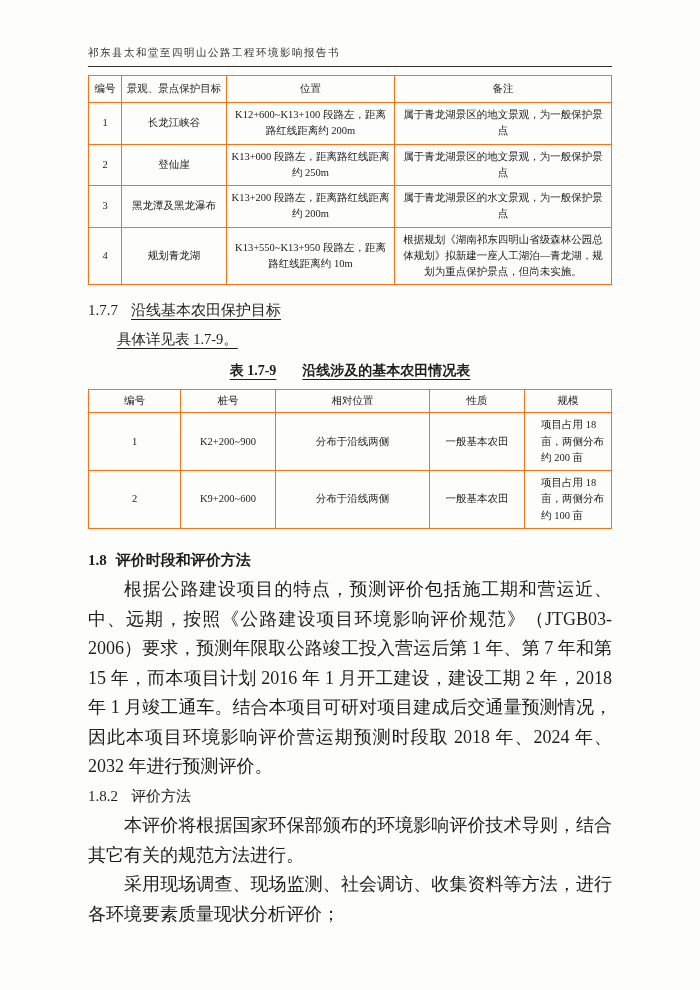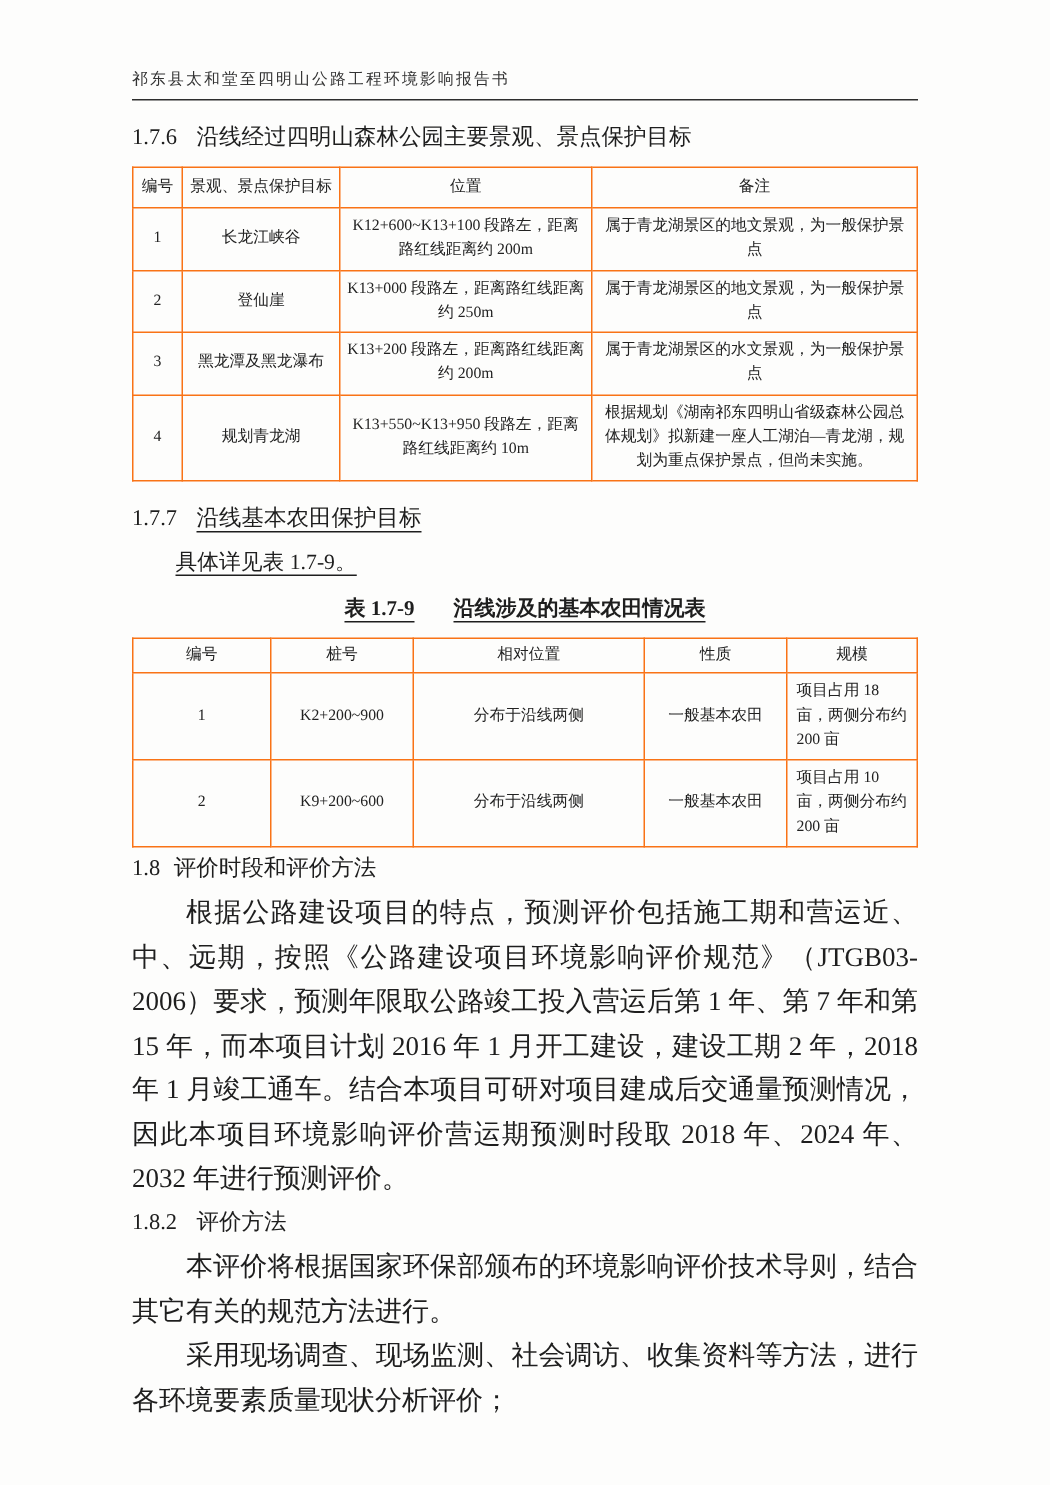--- a/index.html
+++ b/index.html
@@ -43,42 +43,39 @@
     text-align: center;
     vertical-align: middle;
     padding: 4px 4px;
     font-weight: normal;
     color: #222;
   }
   .t1 th { height: 27px; padding: 2px 4px; }
   .t1 td { height: 28px; }
   .t2 th { height: 23px; padding: 2px 4px; }
   .t2 td { height: 31px; }
-  .cell-left { text-align: left; padding-left: 6px; }
+  .cell-left { text-align: left; padding-left: 16px; }
 
-  .h-main { font-size: 15px; font-weight: normal; line-height: 29.5px; }
+  .h-main { font-size: 15px; font-weight: bold; line-height: 29.5px; margin-top: 17px; }
   .h-main .num { margin-right: 9px; }
   .h-sub2 { font-size: 15px; line-height: 29.5px; }
   .h-sub2 .num { margin-right: 13px; }
   .para { font-size: 18px; line-height: 29.5px; text-indent: 2em; margin: 0; text-align: justify; }
 
   .u { text-decoration: underline; text-underline-offset: 4px; text-decoration-thickness: 1px; }
 </style>
 </head>
 <body>
 
 <div class="content">
 
   <div class="running-header">
     <span>祁东县太和堂至四明山公路工程环境影响报告书</span>
   </div>
 
-  <div class="h-sub">
-    <span class="num">1.7.6</span><span>沿线经过四明山森林公园主要景观、景点保护目标</span>
-  </div>
 
 
 
   <table class="t1">
     <colgroup>
         <col style="width:33px">
         <col style="width:105px">
         <col style="width:168px">
         <col>
       </colgroup>
@@ -151,21 +148,21 @@
         <td>K2+200~900</td>
         <td>分布于沿线两侧</td>
         <td>一般基本农田</td>
         <td class="cell-left">项目占用 18 亩，两侧分布约 200 亩</td>
       </tr>
       <tr>
         <td>2</td>
         <td>K9+200~600</td>
         <td>分布于沿线两侧</td>
         <td>一般基本农田</td>
-        <td class="cell-left">项目占用 10 亩，两侧分布约 200 亩</td>
+        <td class="cell-left">项目占用 18 亩，两侧分布约 100 亩</td>
       </tr>
     </tbody>
   </table>
 
   <div class="h-main">
     <span class="num">1.8</span><span>评价时段和评价方法</span>
   </div>
 
 
   <p class="para">根据公路建设项目的特点，预测评价包括施工期和营运近、中、远期，按照《公路建设项目环境影响评价规范》（JTGB03-2006）要求，预测年限取公路竣工投入营运后第 1 年、第 7 年和第 15 年，而本项目计划 2016 年 1 月开工建设，建设工期 2 年，2018 年 1 月竣工通车。结合本项目可研对项目建成后交通量预测情况，因此本项目环境影响评价营运期预测时段取 2018 年、2024 年、2032 年进行预测评价。</p>

